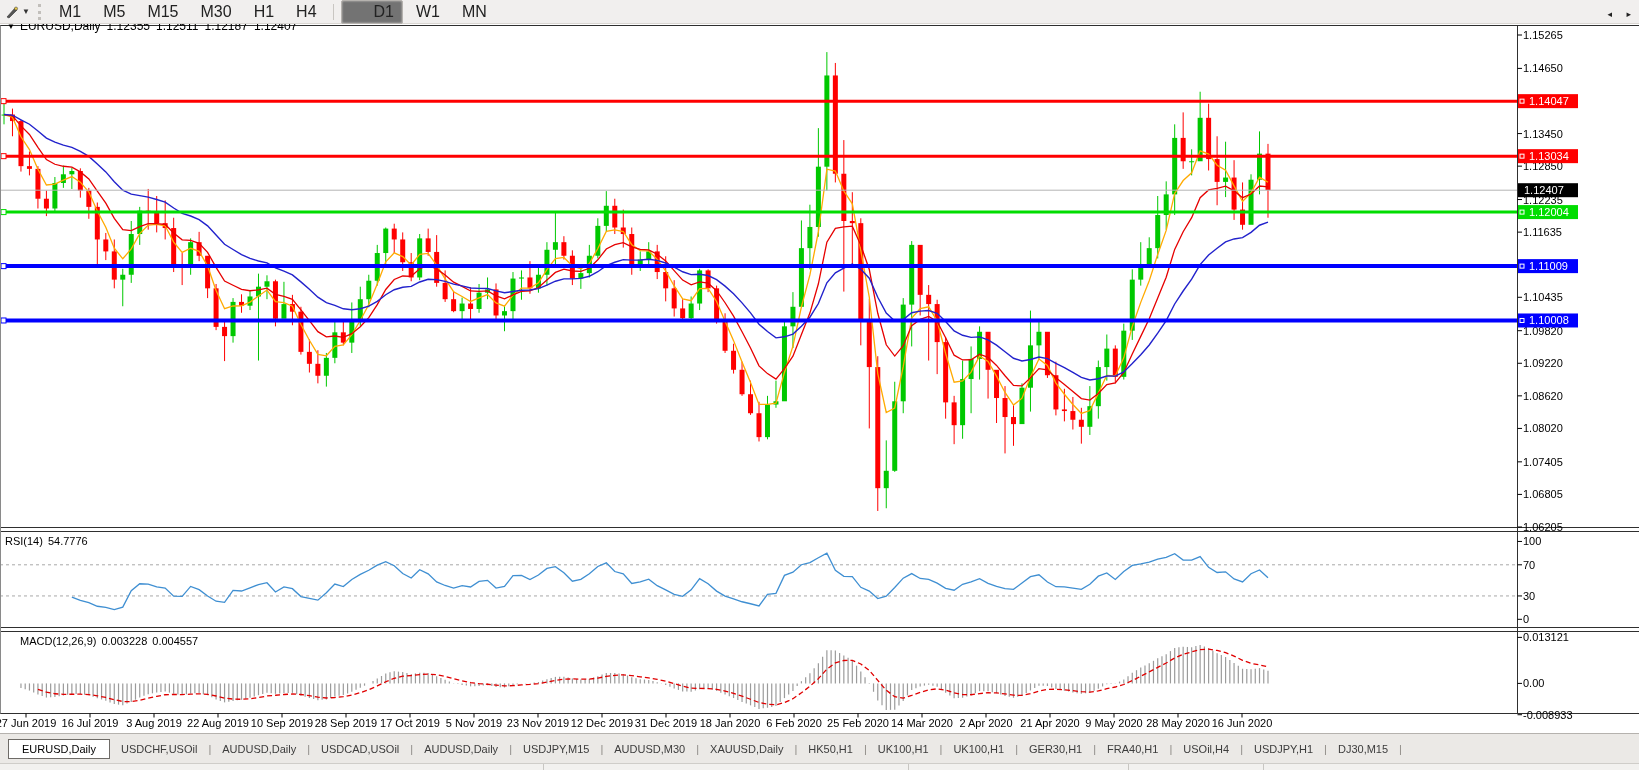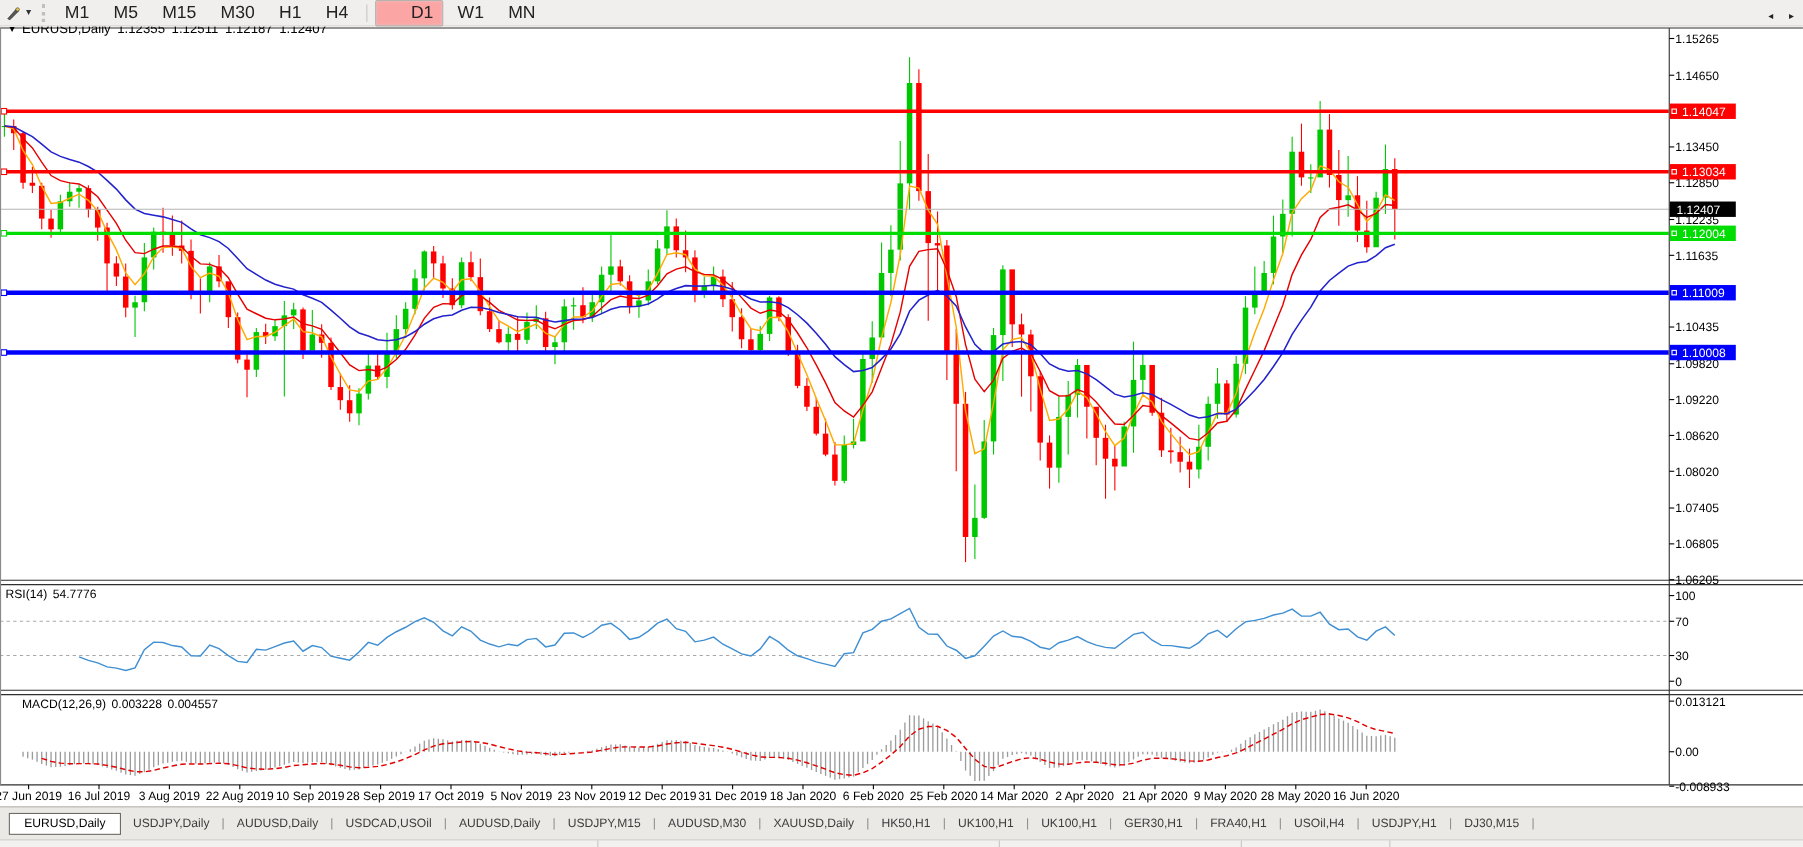--- a/index.html
+++ b/index.html
@@ -4,21 +4,21 @@
 <style>
   html,body{margin:0;padding:0;width:1639px;height:770px;overflow:hidden;
     font-family:"Liberation Sans",sans-serif;background:#ffffff;}
   
   .toolbar{position:absolute;left:0;top:0;width:1639px;height:23px;background:#f1efee;
     border-bottom:1px solid #d9d6d2;display:flex;align-items:center;z-index:5;}
   .tool-icon{width:18px;height:18px;margin-left:3px;display:inline-flex;align-items:center;justify-content:center;cursor:pointer;}
   .caret{font-size:8px;color:#333;margin:0 4px 0 1px;cursor:pointer;}
   .grip{height:16px;border-left:3px dotted #c2bfbb;margin:0 7px 0 4px;}
   .tfbtn{font-size:16px;color:#222;padding:2px 8px;margin:0 2px;border:1px solid transparent;border-radius:2px;cursor:pointer;white-space:nowrap;}
-  .tfbtn.active{background:#fca5a5;border:1px solid #b5b2ae;box-shadow:inset 0 0 2px #d8d5d1;padding-left:32px;}
+  .tfbtn.active{background:#737373;border:1px solid #b5b2ae;box-shadow:inset 0 0 2px #d8d5d1;padding-left:32px;}
   .tfsep{height:16px;border-left:1px solid #c9c6c2;margin:0 5px;}
   
   #chart-svg{position:absolute;left:0;top:0;}
   .chart-title{position:absolute;left:7px;top:19px;font-size:12px;color:#000;z-index:4;white-space:nowrap;}
   .chart-title .tri{font-size:8px;margin-right:5px;vertical-align:1px;}
   .chart-title span{margin-right:6px;}
   .panel-label{position:absolute;font-size:11px;color:#000;z-index:4;white-space:nowrap;}
   .panel-label span{margin-right:5px;}
   
   .tabbar{position:absolute;left:0;top:733px;width:1639px;height:30px;background:#ebe9e6;
@@ -815,21 +815,21 @@
 <div class="panel-label" style="left:5px;top:535px;">
   <span>RSI(14)</span><span>54.7776</span>
 </div>
 
 <div class="panel-label" style="left:20px;top:635px;">
   <span>MACD(12,26,9)</span><span>0.003228</span><span>0.004557</span>
 </div>
 
 <div class="tabbar" id="tabbar">
     <div class="tab active">EURUSD,Daily</div>
-    <div class="tab">USDJPY,Daily</div>
+    <div class="tab">USDCHF,USOil</div>
     <span class="tabsep">|</span>
     <div class="tab">AUDUSD,Daily</div>
     <span class="tabsep">|</span>
     <div class="tab">USDCAD,USOil</div>
     <span class="tabsep">|</span>
     <div class="tab">AUDUSD,Daily</div>
     <span class="tabsep">|</span>
     <div class="tab">USDJPY,M15</div>
     <span class="tabsep">|</span>
     <div class="tab">AUDUSD,M30</div>

